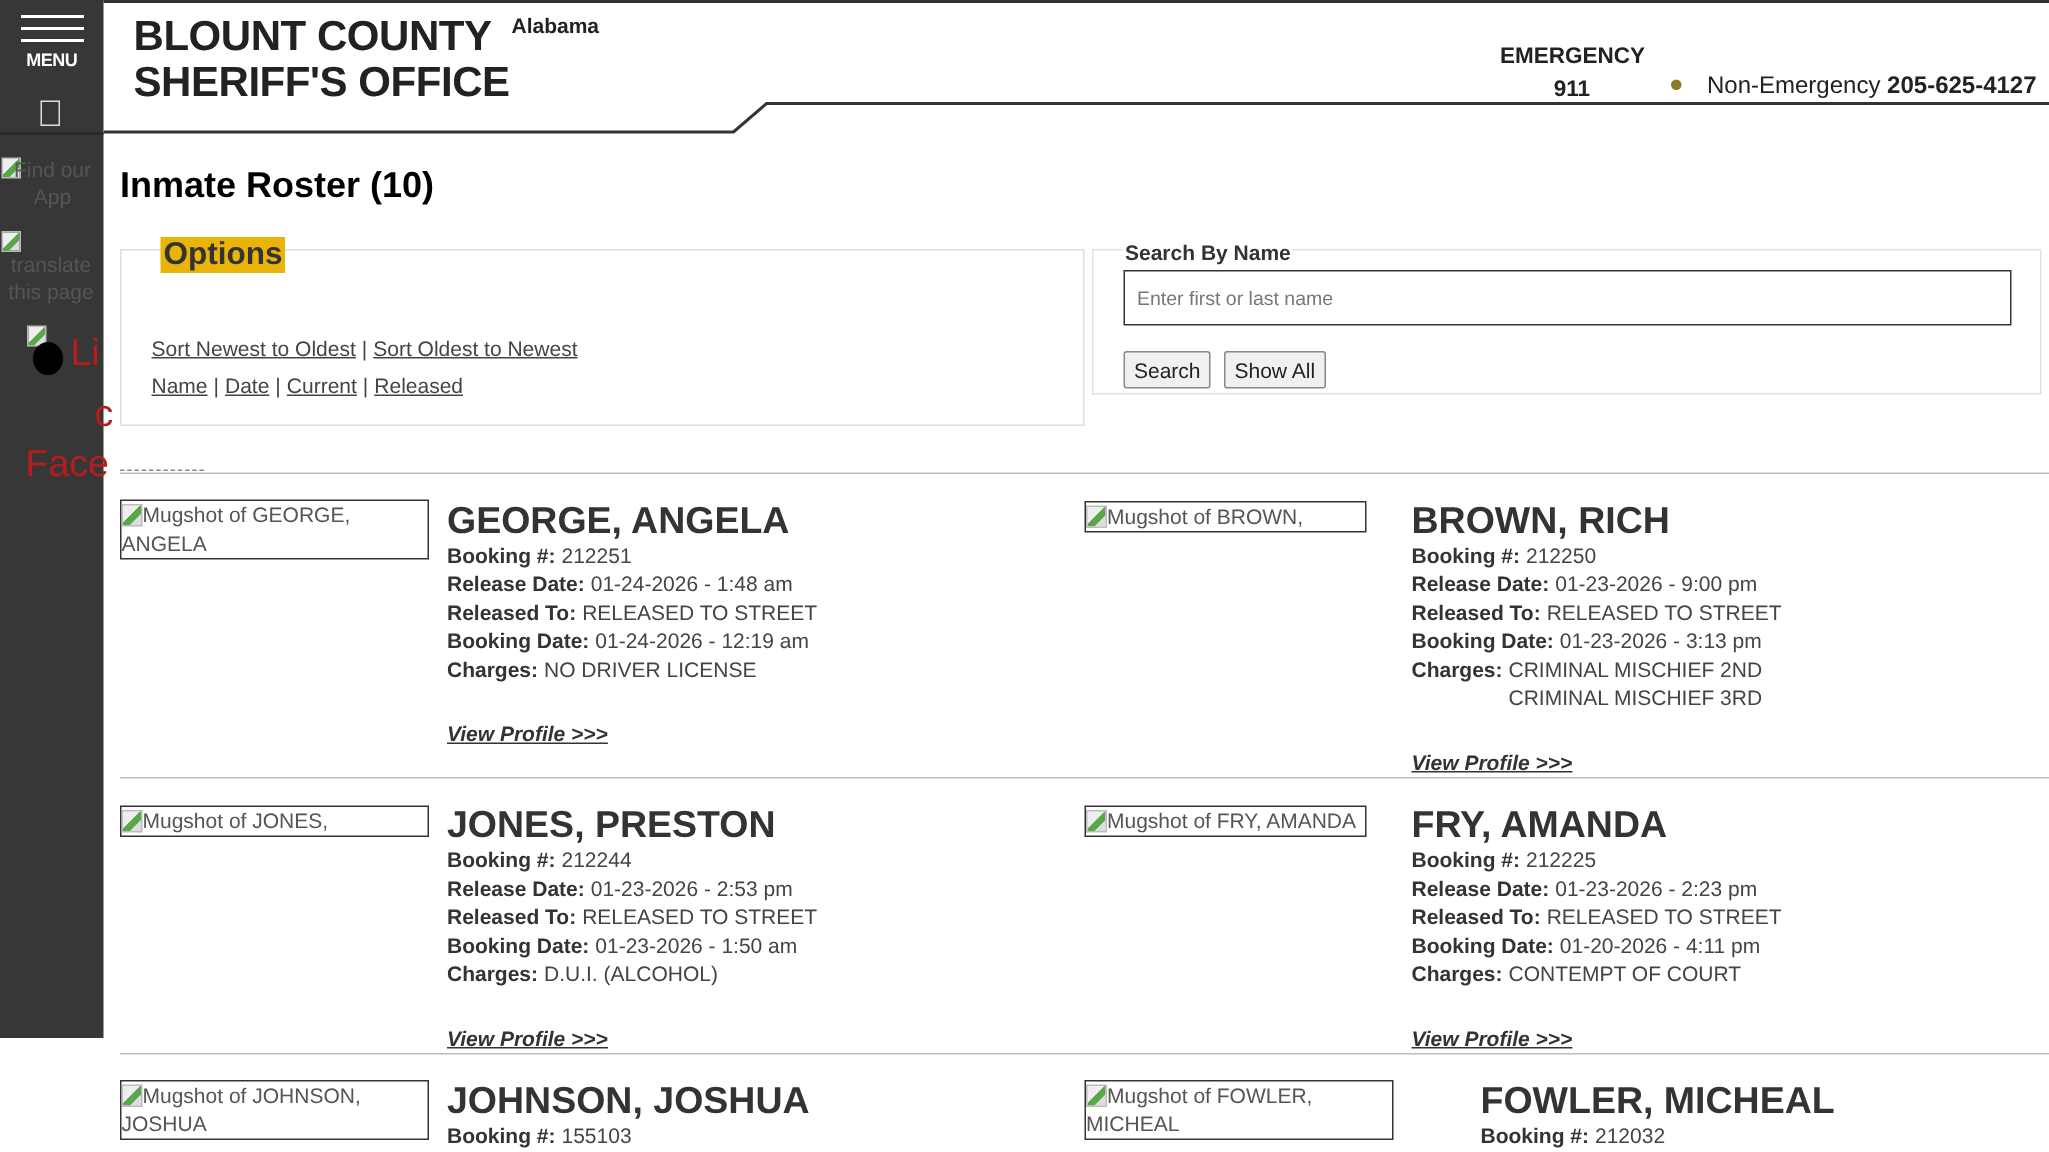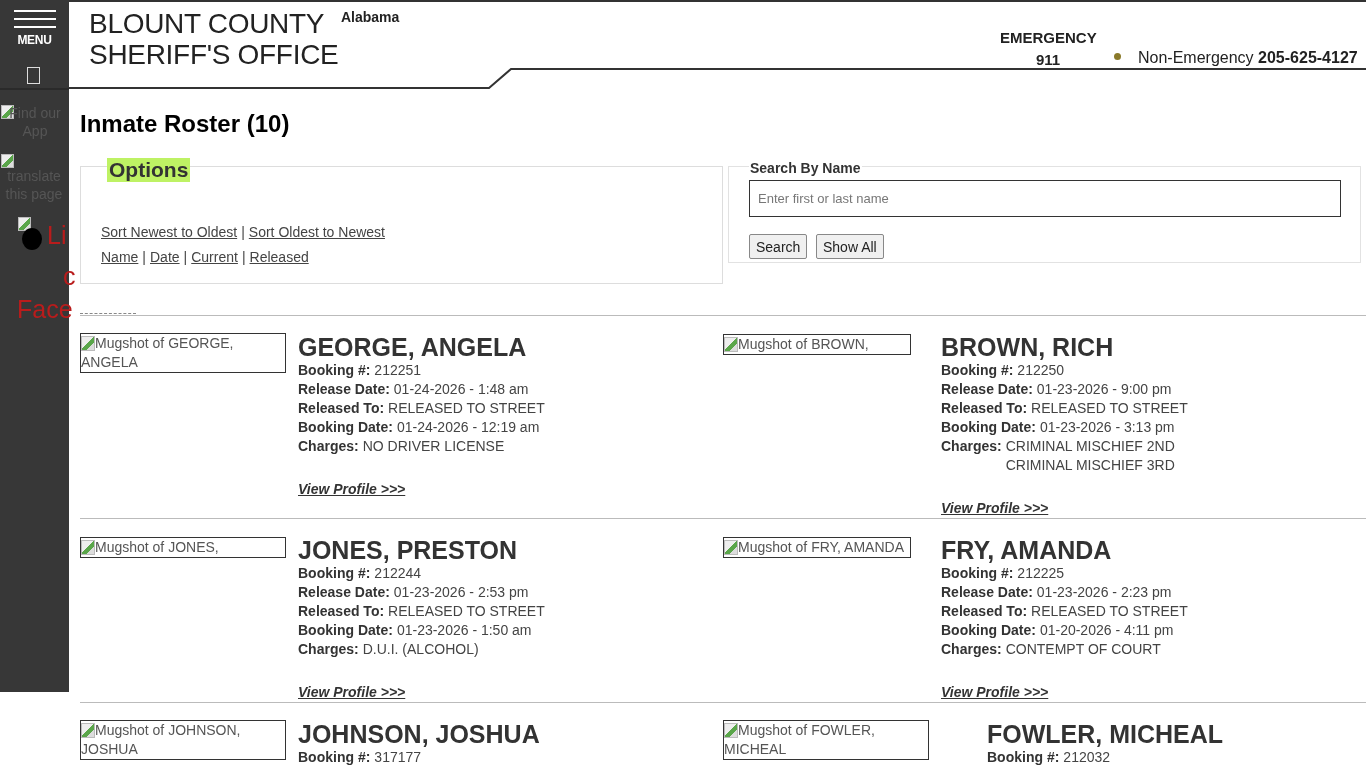--- a/index.html
+++ b/index.html
@@ -23,32 +23,32 @@
     .translate-img { left: 0; top: 153px; }
     .fb-img { left: 17px; top: 216px; }
     .circle-icon { position: absolute; left: 22px; top: 228px; width: 20px; height: 22px; border-radius: 50%; background: #000; }
     .fb-text { position: absolute; color: #b91c1c; font-size: 25px; white-space: nowrap; }
     .fb-l1 { left: 47px; top: 221px; }
     .fb-l2 { left: 63px; top: 262px; }
     .fb-l3 { left: 17px; top: 295px; }
 
     
     .topline { position: absolute; left: 69px; top: 0; width: 1297px; height: 2px; background: #333; }
-    .title { position: absolute; left: 89px; top: 8px; font-size: 28px; font-weight: normal; line-height: 31px; color: #222; letter-spacing: -0.3px; }
+    .title { position: absolute; left: 89px; top: 8px; font-size: 28px; font-weight: bold; line-height: 31px; color: #222; letter-spacing: -0.3px; }
     .state { position: absolute; left: 341px; top: 9px; font-size: 14px; font-weight: bold; color: #222; }
     .header-line { position: absolute; left: 69px; top: 60px; width: 1297px; height: 32px; }
     .emergency { position: absolute; left: 1000px; top: 27px; font-size: 15px; font-weight: bold; color: #222; text-align: center; width: 96px; line-height: 22px; }
     .bullet { position: absolute; left: 1114px; top: 53px; width: 7px; height: 7px; border-radius: 50%; background: #8a7a2a; }
     .nonemerg { position: absolute; left: 1138px; top: 49px; font-size: 16px; color: #222; white-space: nowrap; }
     .nonemerg b { font-weight: bold; margin-top: 12px; }
 
     
     .page-title { position: absolute; left: 80px; top: 110px; font-size: 24px; font-weight: bold; color: #000000; }
     .options { position: absolute; left: 80px; top: 166px; width: 643px; height: 118px; border: 1px solid #ddd; }
-    .options-legend { position: absolute; left: 26px; top: -9px; background: #bef264; padding: 0 2px; font-size: 21px; font-weight: bold; color: #333; }
+    .options-legend { position: absolute; left: 26px; top: -9px; background: #eab308; padding: 0 2px; font-size: 21px; font-weight: bold; color: #333; }
     .opt-row { position: absolute; left: 20px; font-size: 14px; color: #444; white-space: nowrap; }
     .opt-row1 { top: 42px; margin-top: 40px; } .opt-row2 { top: 57px; }
     .opt-row a { color: #444; text-decoration: underline; cursor: pointer; }
     .opt-row .sep { margin: 0 4px; }
 
     .search-box { position: absolute; left: 728px; top: 166px; width: 633px; height: 97px; border: 1px solid #e2e2e2; }
     .search-legend { position: absolute; left: 20px; top: -7px; background: #fff; padding: 0 1px; font-size: 14px; font-weight: bold; color: #333; }
     .search-input { position: absolute; left: 20px; top: 13px; width: 592px; height: 37px; border: 1.5px solid #333; padding: 0 8px; font-size: 13px; color: #555; font-family: "Liberation Sans", sans-serif; background: #fff; }
     .search-input::placeholder { color: #777; }
     .btn { position: absolute; top: 67px; height: 25px; border: 1px solid #888; border-radius: 2px; background: #f0f0f0; font-size: 14px; color: #222; padding: 0 6px; font-family: "Liberation Sans", sans-serif; cursor: pointer; }
@@ -210,21 +210,21 @@
       </span>
     </div>
   <a class="view">View Profile &gt;&gt;&gt;</a>
 </div>
 
 <div class="mug" style="left:80px; top:720px; width:206px; height:40px;">
   <span class="mug-icon"></span><span>Mugshot of JOHNSON, JOSHUA</span>
 </div>
 <div class="info" style="left:298px; top:720px;">
   <div class="name">JOHNSON, JOSHUA</div>
-  <div class="field"><span class="lbl">Booking #:</span><span>317177</span></div>
+  <div class="field"><span class="lbl">Booking #:</span><span>155103</span></div>
 </div>
 
 <div class="mug" style="left:723px; top:720px; width:206px; height:40px;">
   <span class="mug-icon"></span><span>Mugshot of FOWLER, MICHEAL</span>
 </div>
 <div class="info" style="left:967px; top:720px;margin-left:20px;">
   <div class="name">FOWLER, MICHEAL</div>
   <div class="field"><span class="lbl">Booking #:</span><span>212032</span></div>
 </div>
 

